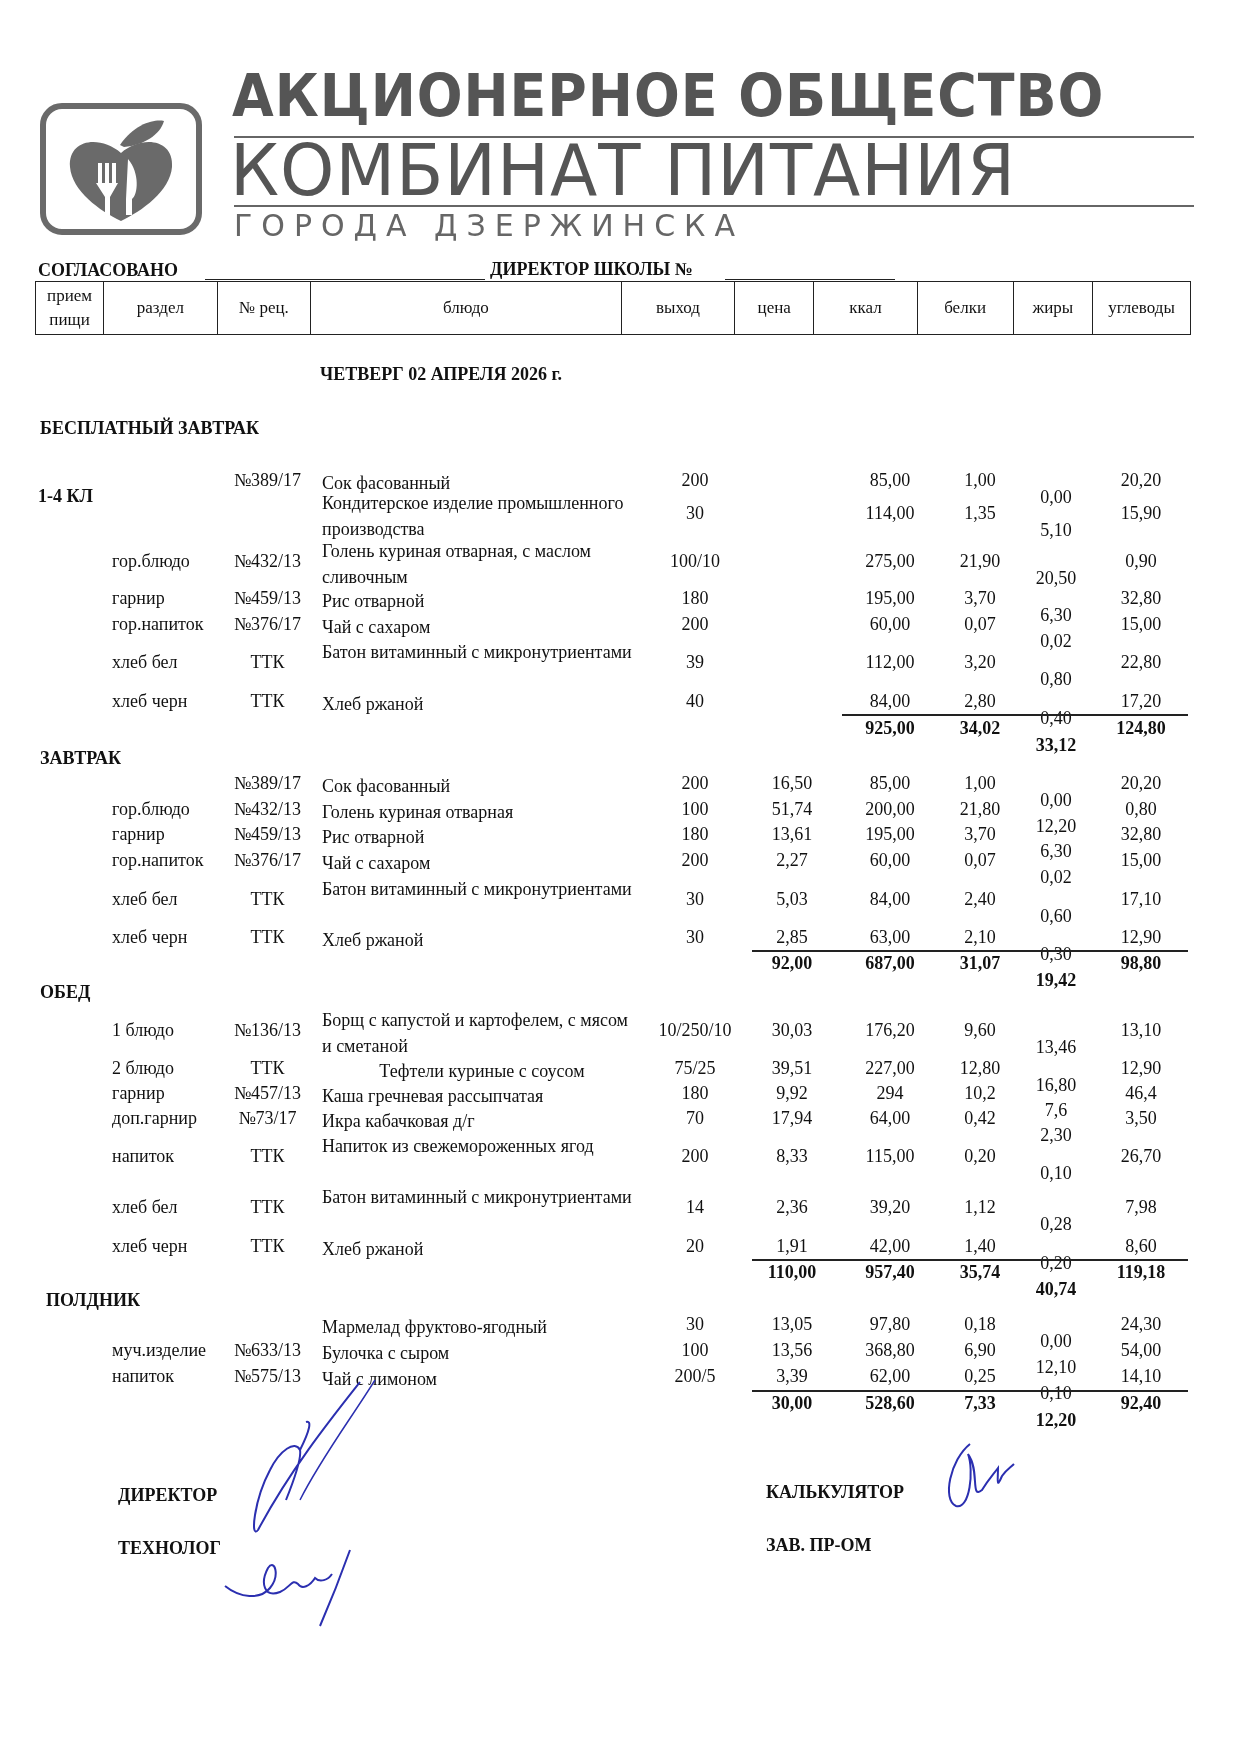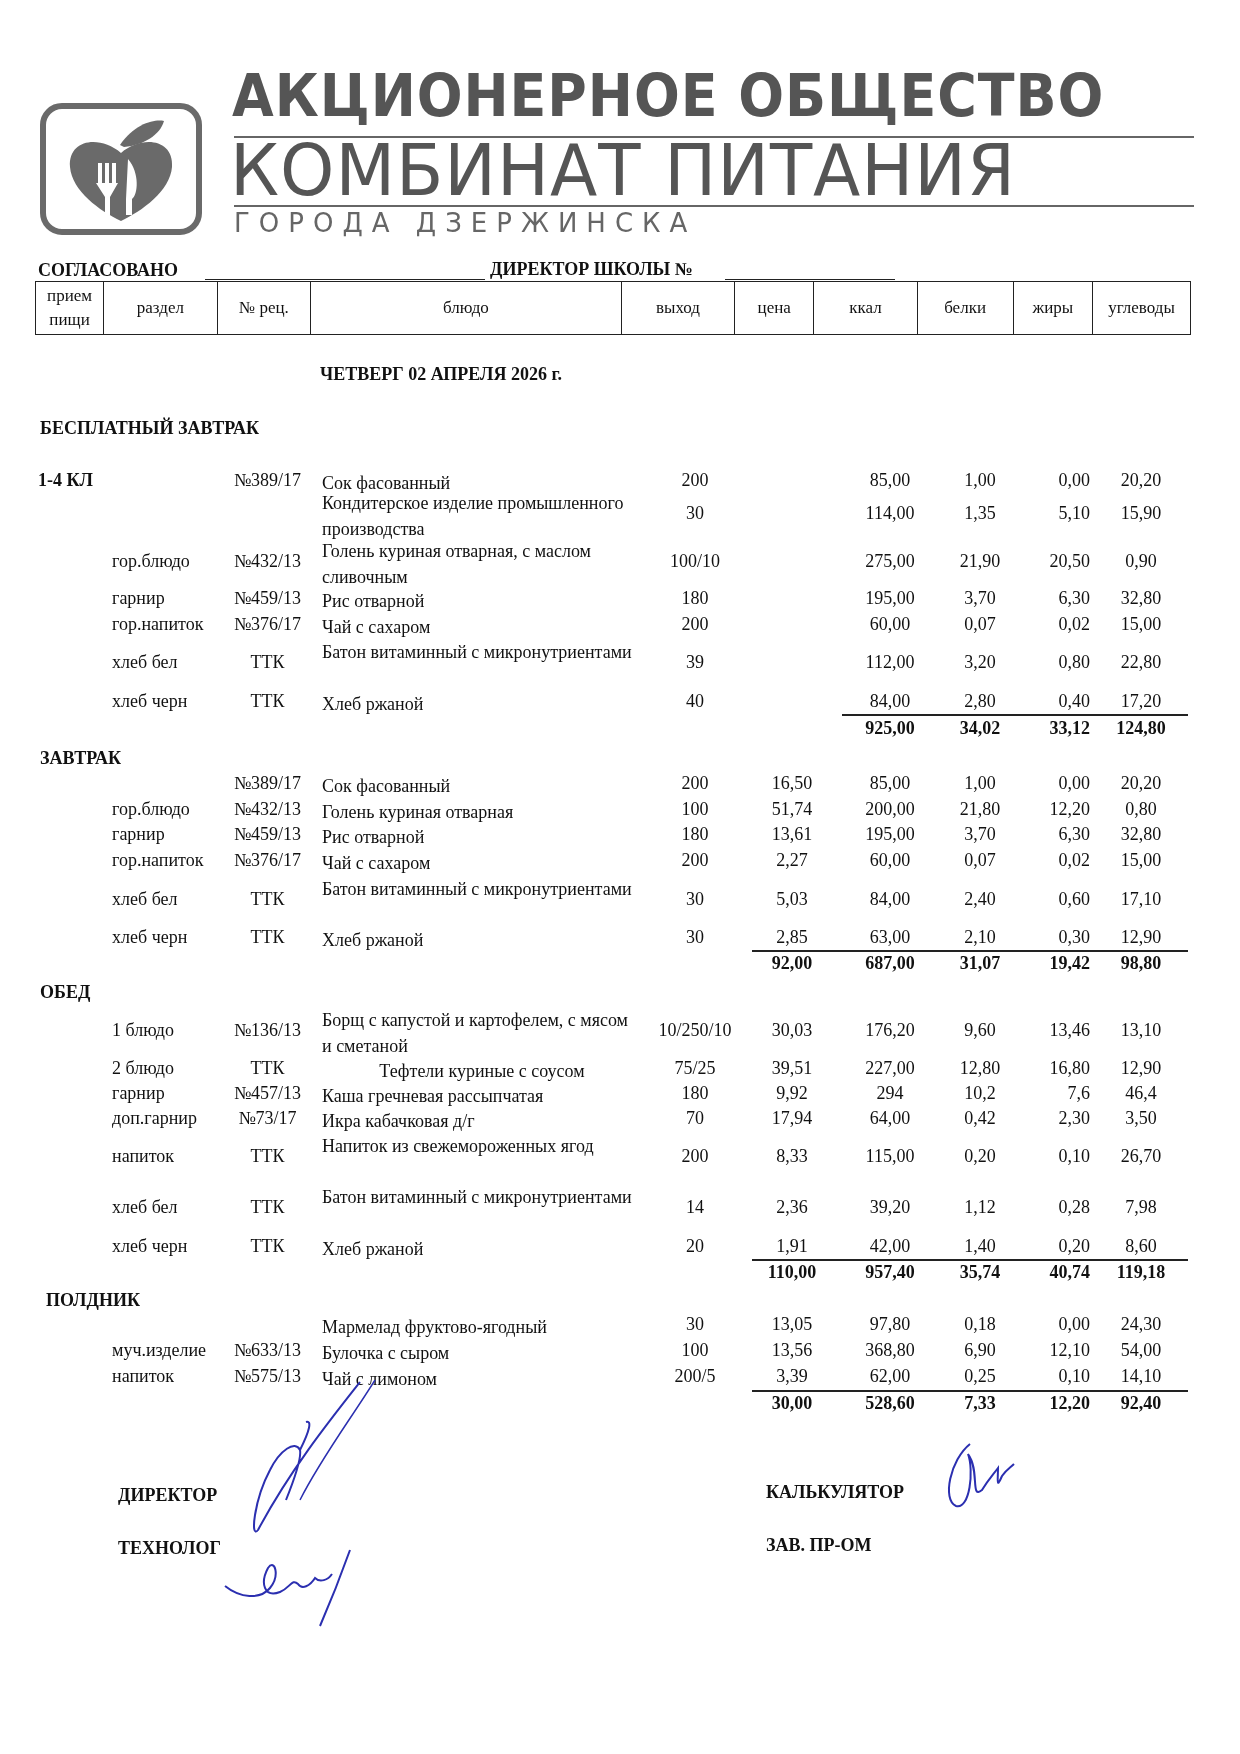--- a/index.html
+++ b/index.html
@@ -10,48 +10,48 @@
   
   .logo-box { left: 40px; top: 103px; width: 162px; height: 132px; border: 6px solid #6a6a6a;
               border-radius: 22px; box-sizing: border-box; }
   .logo-box svg { position: absolute; left: 14px; top: 6px; }
   .lh-line1 { left: 232px; top: 62px; font-family: "DejaVu Sans", sans-serif; font-size: 58px;
               letter-spacing: 1px; color: #555; white-space: nowrap; font-weight: bold; transform: scaleX(0.93); transform-origin: left; }
   .lh-rule1 { left: 234px; top: 136px; width: 960px; height: 2px; background: #666; }
   .lh-line2 { left: 230px; top: 128px; font-family: "DejaVu Sans", sans-serif; font-size: 72px;
               color: #555; white-space: nowrap; letter-spacing: 1px; transform: scaleX(0.96); transform-origin: left; }
   .lh-rule2 { left: 234px; top: 205px; width: 960px; height: 2px; background: #666; }
-  .lh-line3 { left: 234px; top: 208px; font-family: "DejaVu Sans", sans-serif; font-size: 26px;
+  .lh-line3 { left: 234px; top: 208px; font-family: "DejaVu Sans", sans-serif; font-size: 30px;
               color: #666; letter-spacing: 9px; white-space: nowrap; }
 
   
   .approve { left: 38px; top: 260px; font-size: 18px; font-weight: bold; white-space: nowrap; }
   .approve-line { left: 205px; top: 279px; width: 280px; height: 1px; background: #222; }
   .director-school { left: 490px; top: 259px; font-size: 18px; font-weight: bold; white-space: nowrap; }
   .ds-line { left: 725px; top: 279px; width: 170px; height: 1px; background: #222; }
 
   
   table.hdr { position: absolute; left: 35px; top: 281px; border-collapse: collapse; width: 1156px; }
   table.hdr th { border: 1.5px solid #222; font-weight: normal; font-size: 17px; height: 52px; padding: 0; text-align: center; line-height: 24px; }
 
   .date-title { left: 320px; top: 364px; font-size: 18px; font-weight: bold; white-space: nowrap; }
 
   .section-title { font-size: 18px; font-weight: bold; white-space: nowrap; }
 
   .row { position: absolute; left: 0; width: 1240px; font-size: 18px; }
   .row span { position: absolute; white-space: nowrap; }
-  .c-grp  { left: 38px; font-weight: bold; }
+  .c-grp  { left: 38px; font-weight: bold; margin-top: 16px; }
   .c-sec  { left: 112px; }
   .c-rec  { left: 225px; width: 85px; text-align: center; }
   .c-dish { left: 322px; width: 320px; white-space: normal !important; line-height: 26px; font-family: Liberation Serif, serif; }
   .c-out  { left: 650px; width: 90px; text-align: center; }
   .c-price{ left: 752px; width: 80px; text-align: center; }
   .c-kcal { left: 842px; width: 96px; text-align: center; }
   .c-prot { left: 944px; width: 72px; text-align: center; }
-  .c-fat  { left: 1022px; width: 68px; text-align: right; }
+  .c-fat  { left: 1022px; width: 68px; text-align: center; margin-top: 17px; }
   .c-carb { left: 1096px; width: 90px; text-align: center; }
   .total { font-weight: bold; }
   .sum-rule { position: absolute; height: 2px; background: #222; }
 
   .sign-label { font-size: 18px; font-weight: bold; white-space: nowrap; }
   .sig { position: absolute; }
 </style>
 </head>
 <body>
 

